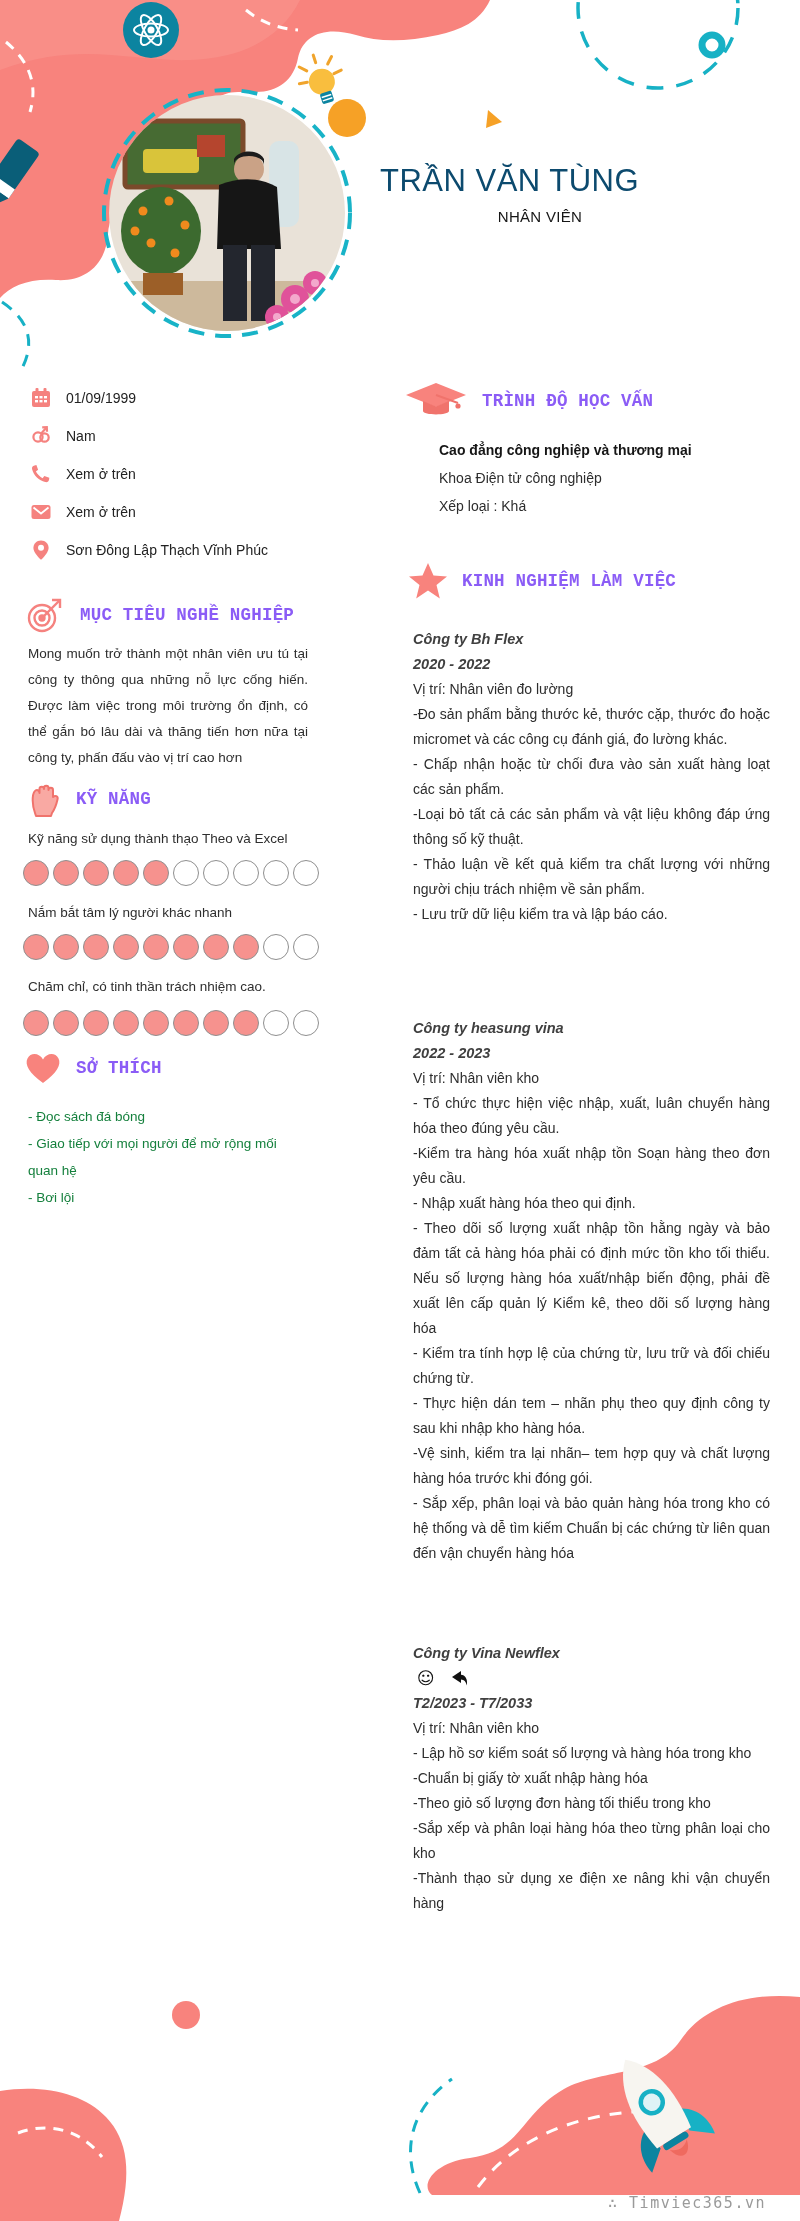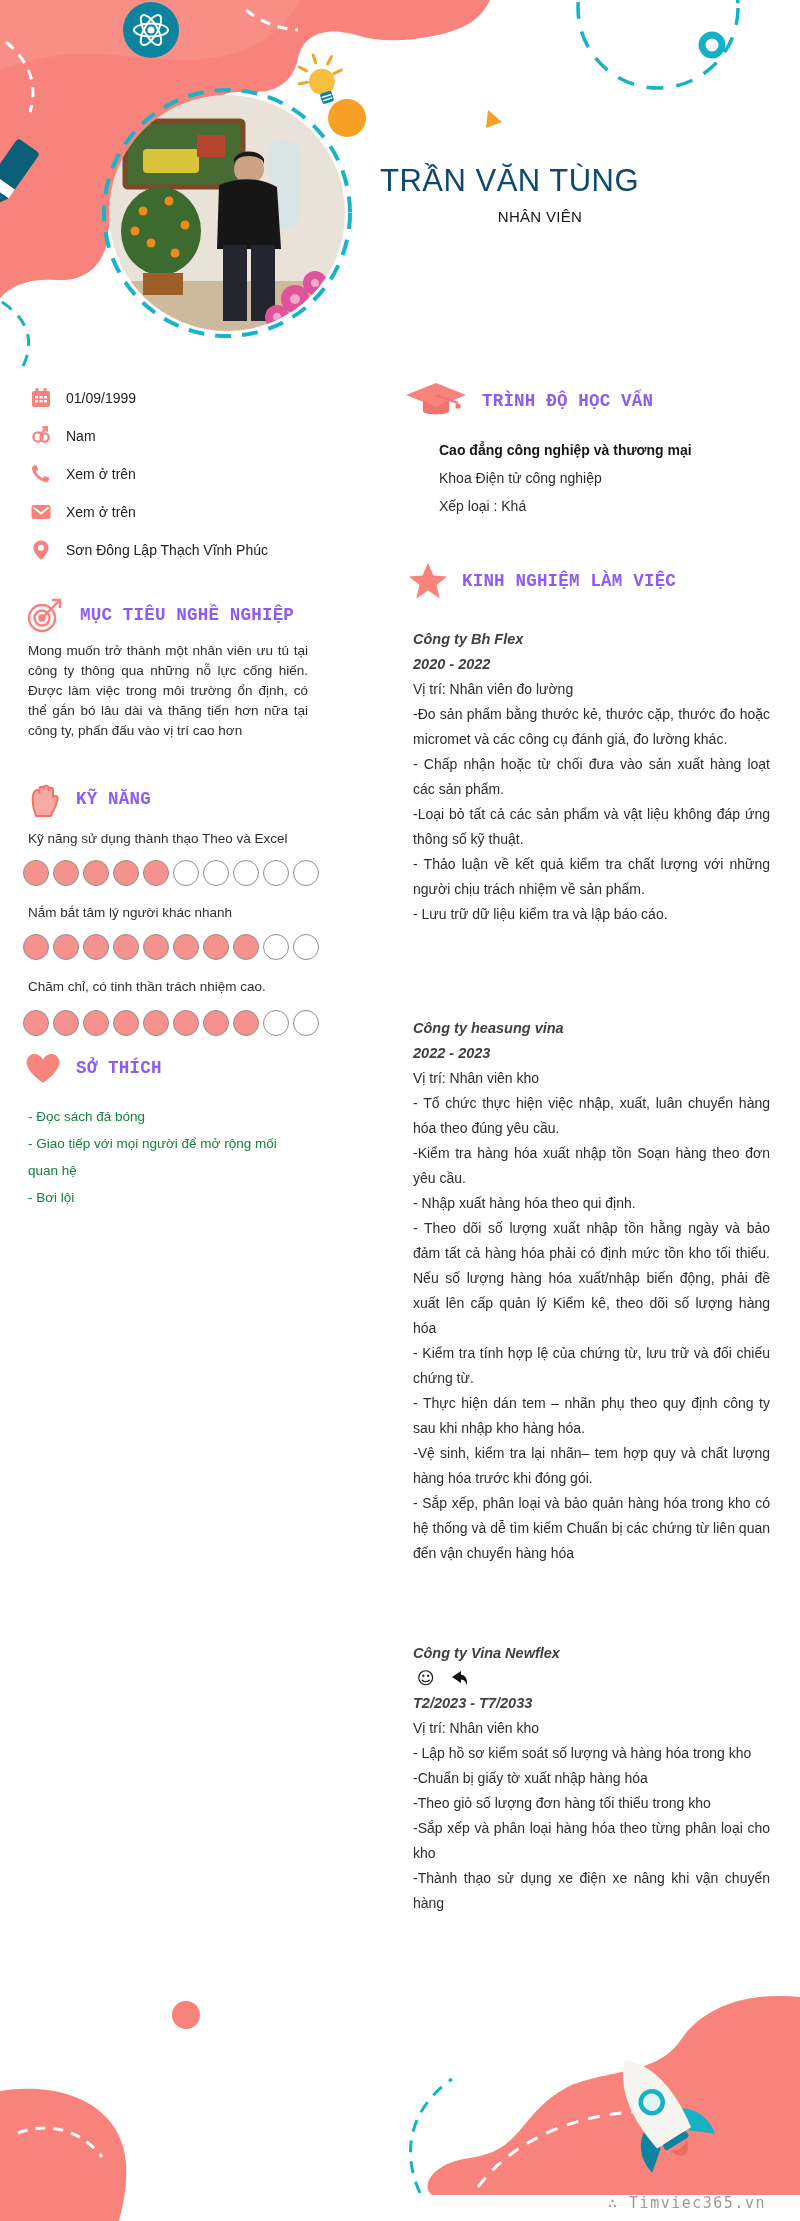--- a/index.html
+++ b/index.html
@@ -20,21 +20,21 @@
   .c-row{display:flex;align-items:center;height:38px;}
   .c-ic{width:22px;height:22px;flex:0 0 22px;margin-right:14px;}
   .c-val{font-size:14px;color:#222;}
 
   
   .sec-h{display:flex;align-items:center;}
   .sec-h .ic{margin-right:14px;}
   .sec-h .t{font-size:17.5px;font-weight:bold;color:#8b5cf6;letter-spacing:.2px;font-family:Liberation Mono, monospace;}
 
   .obj-h{left:26px;top:596px;}
-  .obj-body{left:28px;top:641px;width:280px;font-size:13.5px;line-height:20px;
+  .obj-body{left:28px;top:641px;width:280px;font-size:13.5px;line-height:26px;
             text-align:justify;color:#2e2e2e;}
 
   .skl-h{left:26px;top:779px;}
   .skl-label{left:28px;top:0;width:290px;font-size:13.5px;color:#2e2e2e;}
   .lb1{top:831px;} .lb2{top:905px;} .lb3{top:979px;}
   .dots{left:23px;display:flex;gap:4px;}
   .d1{top:860px;} .d2{top:934px;} .d3{top:1010px;}
   .dot{width:26px;height:26px;border-radius:50%;background:#fff;border:1.5px solid #8f8f8f;box-sizing:border-box;}
   .dot.filled{background:#f6928e;}
 

